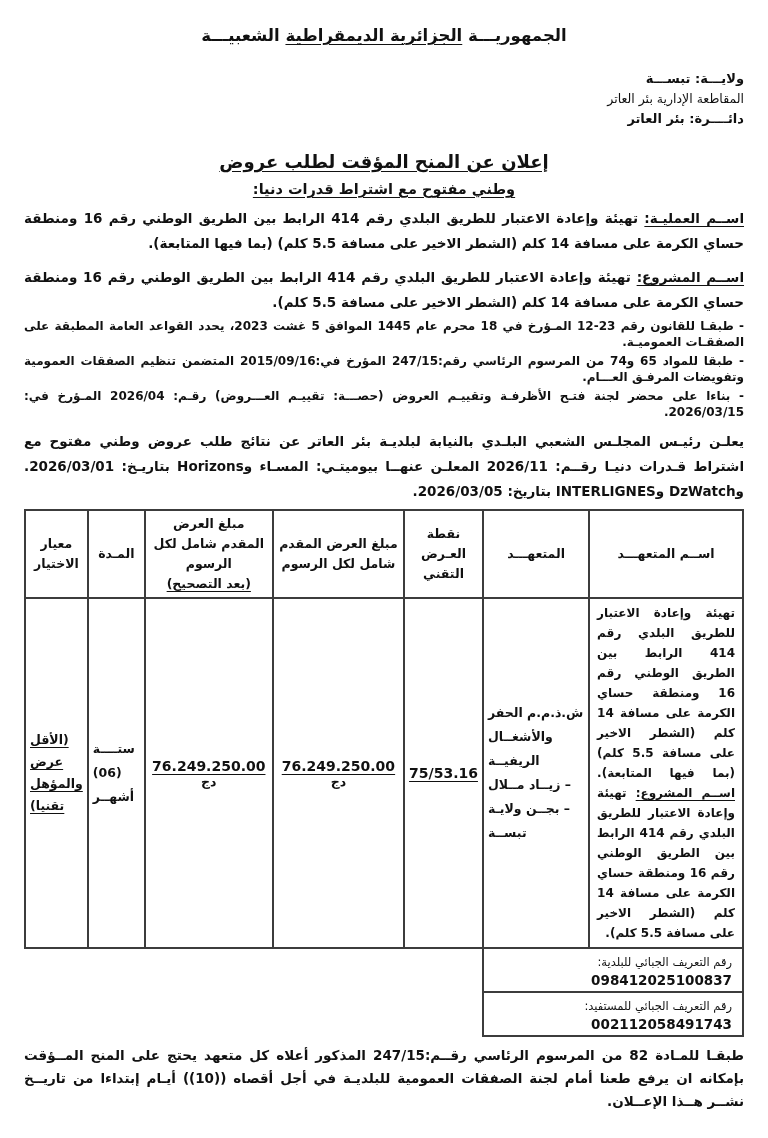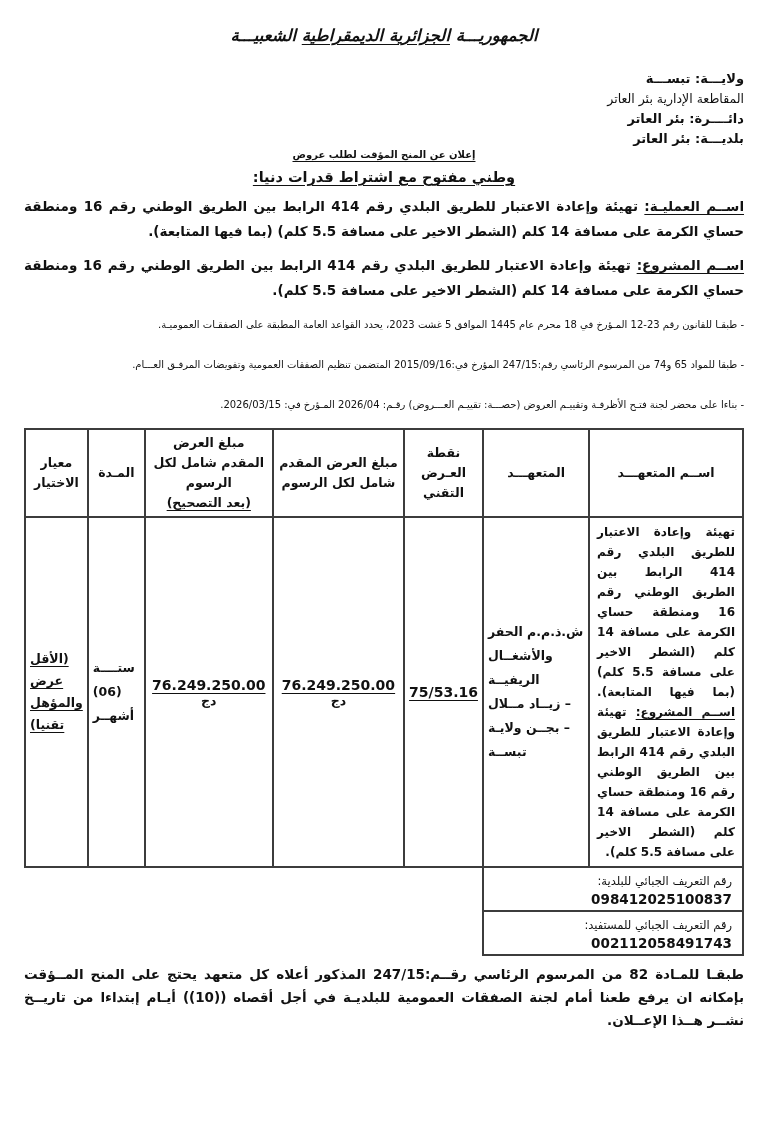--- a/index.html
+++ b/index.html
@@ -1,28 +1,28 @@
 <!DOCTYPE html>
 <html lang="ar" dir="rtl"><head>
 <meta charset="utf-8">
 <style>
   html,body{margin:0;padding:0;background:#ffffff;}
   body{font-family:"DejaVu Sans",sans-serif;color:#111;}
   .page{width:768px;height:1138px;box-sizing:border-box;padding:26px 24px 14px;
         display:flex;flex-direction:column;direction:rtl;}
   .b{font-weight:bold;}
   .u{text-decoration:underline;text-underline-offset:3px;}
-  .rep-title{text-align:center;font-size:16.5px;font-weight:bold;letter-spacing:0.2px;font-style:italic;}
+  .rep-title{text-align:center;font-size:16.5px;font-weight:bold;letter-spacing:0.2px;}
   .hdr-info{text-align:right;margin-top:24px;font-size:13px;line-height:20px;}
   .hdr-info .thin{font-weight:normal;font-size:12.5px;}
-  .ann-title{text-align:center;font-weight:bold;font-size:10px;margin-top:0;}
+  .ann-title{text-align:center;font-weight:bold;font-size:18px;margin-top:22px;}
   .ann-sub{text-align:center;font-weight:bold;font-size:14.5px;margin-top:9px;}
   .para{font-size:13.5px;font-weight:bold;line-height:25px;text-align:justify;margin:9px 0 0;}
   .lbl{text-decoration:underline;text-underline-offset:3px;}
-  .bullets p{font-size:10px;font-weight:normal;line-height:37px;margin:3px 0 0;text-align:justify;}
+  .bullets p{font-size:12px;font-weight:bold;line-height:16px;margin:3px 0 0;text-align:justify;}
   .kama{font-weight:bold;font-size:13.5px;text-align:right;margin-top:2px;}
   table.main-table{border-collapse:collapse;margin-top:5px;table-layout:fixed;direction:rtl;}
   table.main-table th,table.main-table td{border:2px solid #3c3c3c;padding:2px 4px;vertical-align:middle;}
   table.main-table th{font-size:12.5px;font-weight:bold;text-align:center;line-height:20px;height:82px;}
   .pre{white-space:pre-line;}
   .ctr{text-align:left;font-weight:bold;font-size:12.5px;line-height:24px;}
   .body-row td{height:202px;}
   .op-cell{font-size:12px;font-weight:bold;line-height:20px;text-align:justify;padding:4px 7px !important;}
   .score{text-align:center;font-weight:bold;font-size:14px;}
   .amt-cell{text-align:center;font-weight:bold;font-size:12.5px;}
@@ -41,36 +41,36 @@
 <div class="page">
 
   <div class="rep-title">
     <span>الجمهوريـــة </span><span class="u">الجزائرية الديمقراطية</span><span> الشعبيـــة</span>
   </div>
 
   <div class="hdr-info">
     <div class="b">ولايـــة: تبســـة</div>
     <div class="thin">المقاطعة الإدارية بئر العاتر</div>
     <div class="b">دائــــرة: بئر العاتر</div>
-    <div class="b">بلديـــة: بئر العاتر</div>
   </div>
 
   <div class="ann-title u">إعلان عن المنح المؤقت لطلب عروض</div>
   <div class="ann-sub u">وطني مفتوح مع اشتراط قدرات دنيا:</div>
 
   <p class="para"><span class="lbl">اســم العمليـة:</span><span> تهيئة وإعادة الاعتبار للطريق البلدي رقم 414 الرابط بين الطريق الوطني رقم 16 ومنطقة حساي الكرمة على مسافة 14 كلم (الشطر الاخير على مسافة 5.5 كلم) (بما فيها المتابعة).</span></p>
 
   <p class="para"><span class="lbl">اســم المشروع:</span><span> تهيئة وإعادة الاعتبار للطريق البلدي رقم 414 الرابط بين الطريق الوطني رقم 16 ومنطقة حساي الكرمة على مسافة 14 كلم (الشطر الاخير على مسافة 5.5 كلم).</span></p>
 
   <div class="bullets">
     <p>- طبقـا للقانون رقم 23-12 المـؤرخ في 18 محرم عام 1445 الموافق 5 غشت 2023، يحدد القواعد العامة المطبقة على الصفقـات العموميـة.</p>
     <p>- طبقا للمواد 65 و74 من المرسوم الرئاسي رقم:247/15 المؤرخ في:2015/09/16 المتضمن تنظيم الصفقات العمومية وتفويضات المرفـق العـــام.</p>
     <p>- بناءا على محضر لجنة فتـح الأظرفـة وتقييـم العروض (حصـــة: تقييـم العـــروض) رقـم: 2026/04 المـؤرخ في: 2026/03/15.</p>
   </div>
 
+  <p class="para">يعلـن رئيـس المجلـس الشعبي البلـدي بالنيابة لبلديـة بئر العاتر عن نتائج طلب عروض وطني مفتوح مع اشتراط قـدرات دنيـا رقــم: 2026/11 المعلـن عنهــا بيوميتـي: المسـاء وHorizons بتاريـخ: 2026/03/01. وDzWatch وINTERLIGNES بتاريخ: 2026/03/05.</p>
 
 
   <table class="main-table">
     <colgroup>
       <col style="width:169px">
         <col style="width:112px">
         <col style="width:72px">
       <col style="width:133px">
         <col style="width:129px">
         <col style="width:58px">

